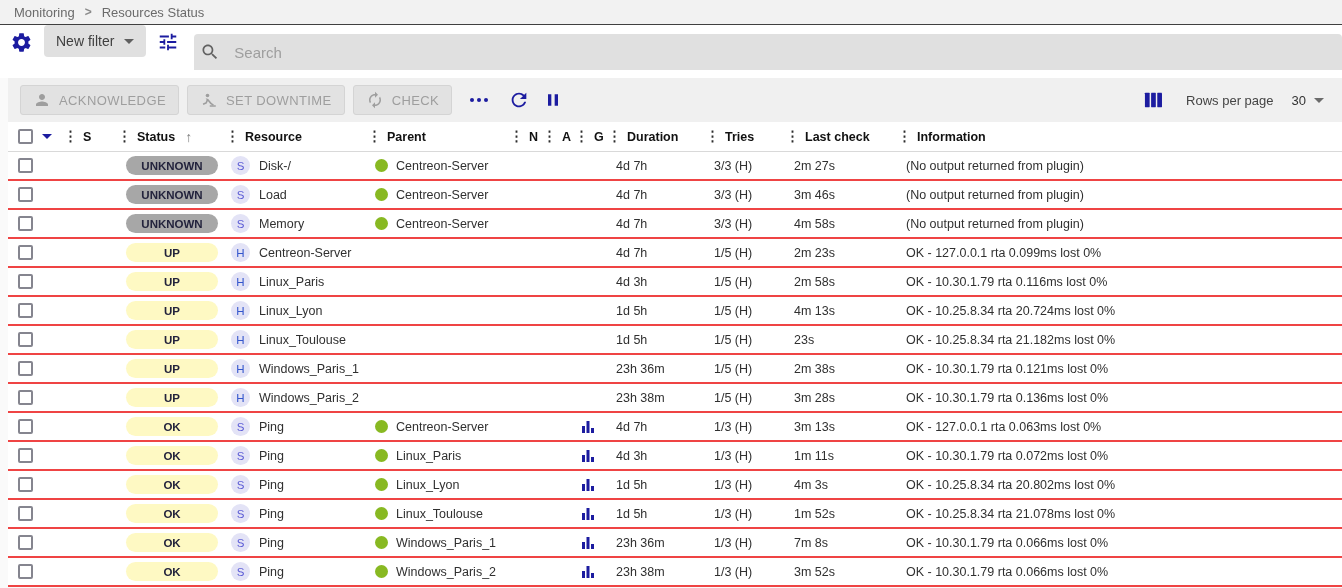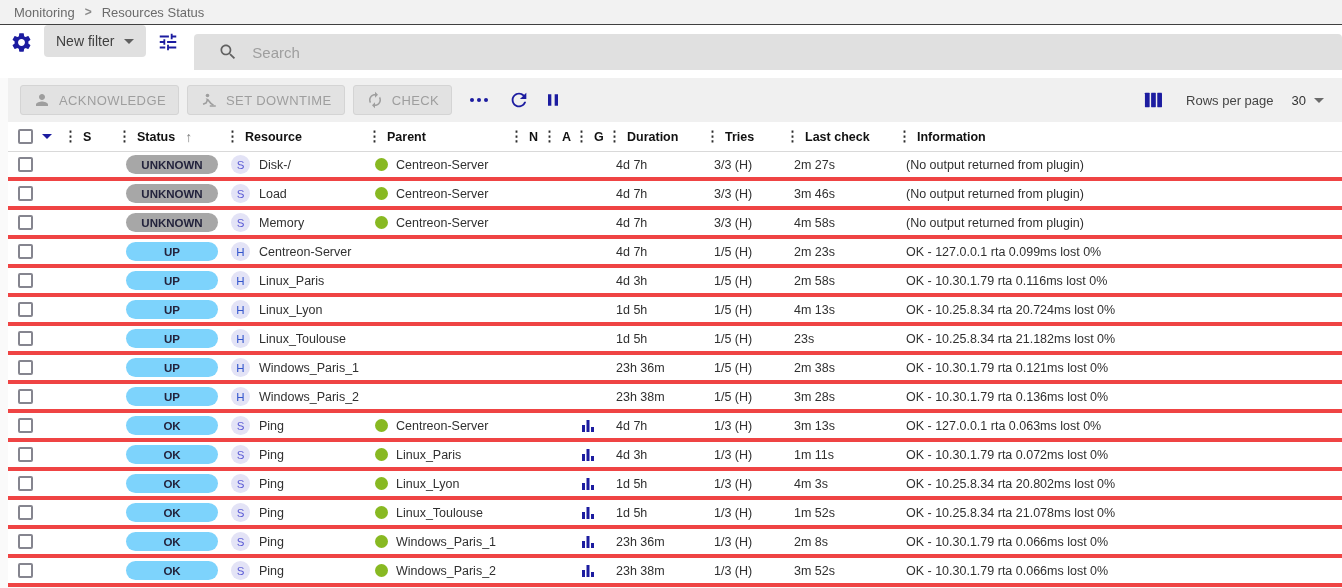--- a/index.html
+++ b/index.html
@@ -14,21 +14,21 @@
 
   
   .filter-row { height:53px; background:#ffffff; display:flex; align-items:flex-start; }
   .gear-btn { width:34px; height:34px; margin-left:4px; display:flex; align-items:center; justify-content:center; cursor:pointer; }
   .new-filter { height:32px; background:#e0e0e0; border-radius:4px; display:flex; align-items:center;
     padding:0 12px; margin-left:6px; gap:10px; cursor:pointer; }
   .new-filter .lbl { font-size:14px; color:#3f3f3f; }
   .caret-down { width:0; height:0; border-left:5px solid transparent; border-right:5px solid transparent; border-top:5px solid #5f5f5f; }
   .tune-btn { width:36px; height:34px; display:flex; align-items:center; justify-content:center; margin-left:4px; cursor:pointer; }
   .search-box { flex:1; height:36px; background:#e0e0e0; border-radius:4px 4px 0 0; margin-left:8px;
-    display:flex; align-items:center; padding-left:24px; gap:14px; align-self:flex-end; margin-bottom:8px; }
+    display:flex; align-items:center; padding-left:6px; gap:14px; align-self:flex-end; margin-bottom:8px; }
   .search-box input { border:none; outline:none; background:transparent; font-size:15px; color:#333; width:400px;
     font-family:"Liberation Sans", sans-serif; }
   .search-box input::placeholder { color:#9e9e9e; }
 
   
   .main { margin-left:8px; }
 
   
   .toolbar { height:44px; background:#f0f0f0; display:flex; align-items:center; padding:0 14px 0 12px; }
   .tb-btn { height:30px; background:#e2e2e2; border:1px solid #d4d4d4; border-radius:3px;
@@ -41,32 +41,32 @@
   .rpp-label { font-size:13px; color:#444; margin:0 18px 0 16px; }
   .rpp-select { display:flex; align-items:center; gap:8px; cursor:pointer; padding-right:4px; }
   .rpp-select .val { font-size:13px; color:#333; }
   .rpp-select .caret-down { border-top-color:#6b6b6b; }
 
   
   .grid-row { display:grid;
     grid-template-columns:34px 22px 54px 108px 142px 142px 33px 32px 33px 98px 80px 112px 1fr;
     align-items:center; background:#fff; }
   .thead { height:30px; border-bottom:1px solid #d9d9d9; }
-  .trow { height:29px; border-bottom:4px solid #ef4444; }
+  .trow { height:29px; border-bottom:2px solid #ef4444; }
   .cell { display:flex; align-items:center; overflow:hidden; white-space:nowrap; }
   .c-center { justify-content:center; }
   .checkbox { width:15px; height:15px; border:2px solid #85858f; border-radius:2px; background:#fff; cursor:pointer; }
   .th { gap:4px; }
   .handle { font-size:13px; font-weight:bold; color:#2d2d2d; line-height:1; transform:scaleY(1.1); }
   .th-label { font-size:12.5px; font-weight:bold; color:#111; margin-left:2px; }
   .sort-arrow { font-size:14px; color:#7d7d7d; margin-left:6px; }
   .chip { width:92px; height:19px; border-radius:10px; display:flex; align-items:center; justify-content:center;
     font-size:11.5px; font-weight:bold; color:#23233c; margin-left:8px; }
   .chip.unknown { background:#a7a7a7; }
-  .chip.up, .chip.ok { background:#7dd3fc; }
+  .chip.up, .chip.ok { background:#fef9c3; }
   .kind { width:19px; height:19px; border-radius:50%; background:#e3e3f6; display:flex; align-items:center;
     justify-content:center; font-size:11.5px; margin:0 9px 0 5px; flex:none; }
   .kind.S { color:#5c5cd6; }
   .kind.H { color:#3355cc; }
   .dot { width:13px; height:13px; border-radius:50%; background:#88b922; margin:0 8px 0 7px; flex:none; }
   .txt { font-size:12.5px; color:#303030; }
   .cell.pad { padding-left:8px; }
   .graph-btn { display:flex; align-items:flex-end; cursor:pointer; margin-left:6px; }
   svg { display:block; }
 </style>
@@ -591,21 +591,21 @@
           <span class="graph-btn">
             <svg width="14" height="14" viewBox="0 0 14 14" fill="#1c1ca0">
               <rect x="1" y="6" width="3" height="7"></rect>
               <rect x="5.5" y="1" width="3" height="12"></rect>
               <rect x="10" y="8" width="3" height="5"></rect>
             </svg>
           </span>
         </div>
         <div class="cell pad txt">23h 36m</div>
         <div class="cell pad txt">1/3 (H)</div>
-        <div class="cell pad txt">2m 8s</div>
+        <div class="cell pad txt">7m 8s</div>
         <div class="cell pad txt">OK - 10.30.1.79 rta 0.066ms lost 0%</div>
       </div>
       <div class="grid-row trow">
         <div class="cell c-center">
           <span class="checkbox"></span>
         </div>
         <div class="cell"></div>
         <div class="cell"></div>
         <div class="cell">
           <span class="chip ok">OK</span>

